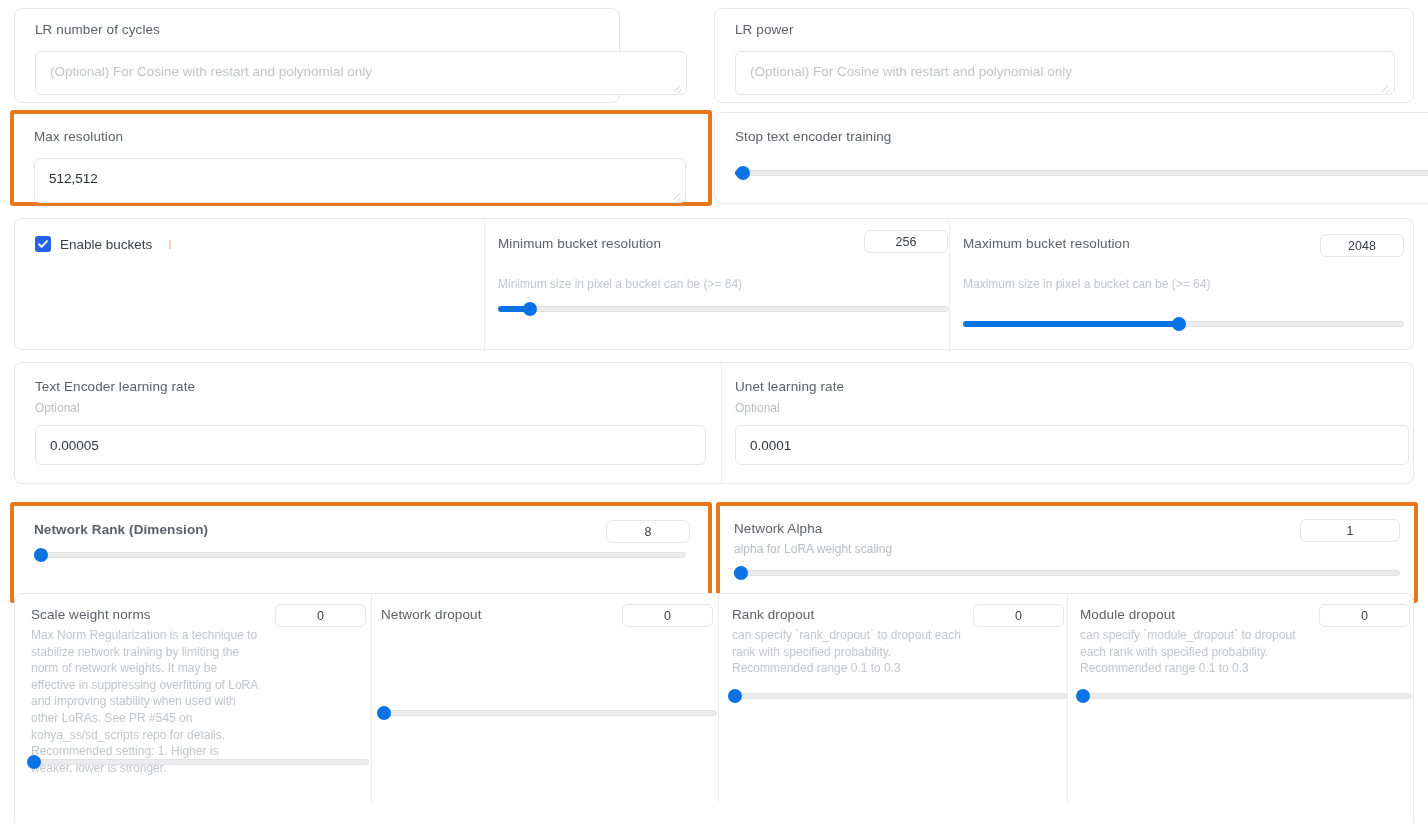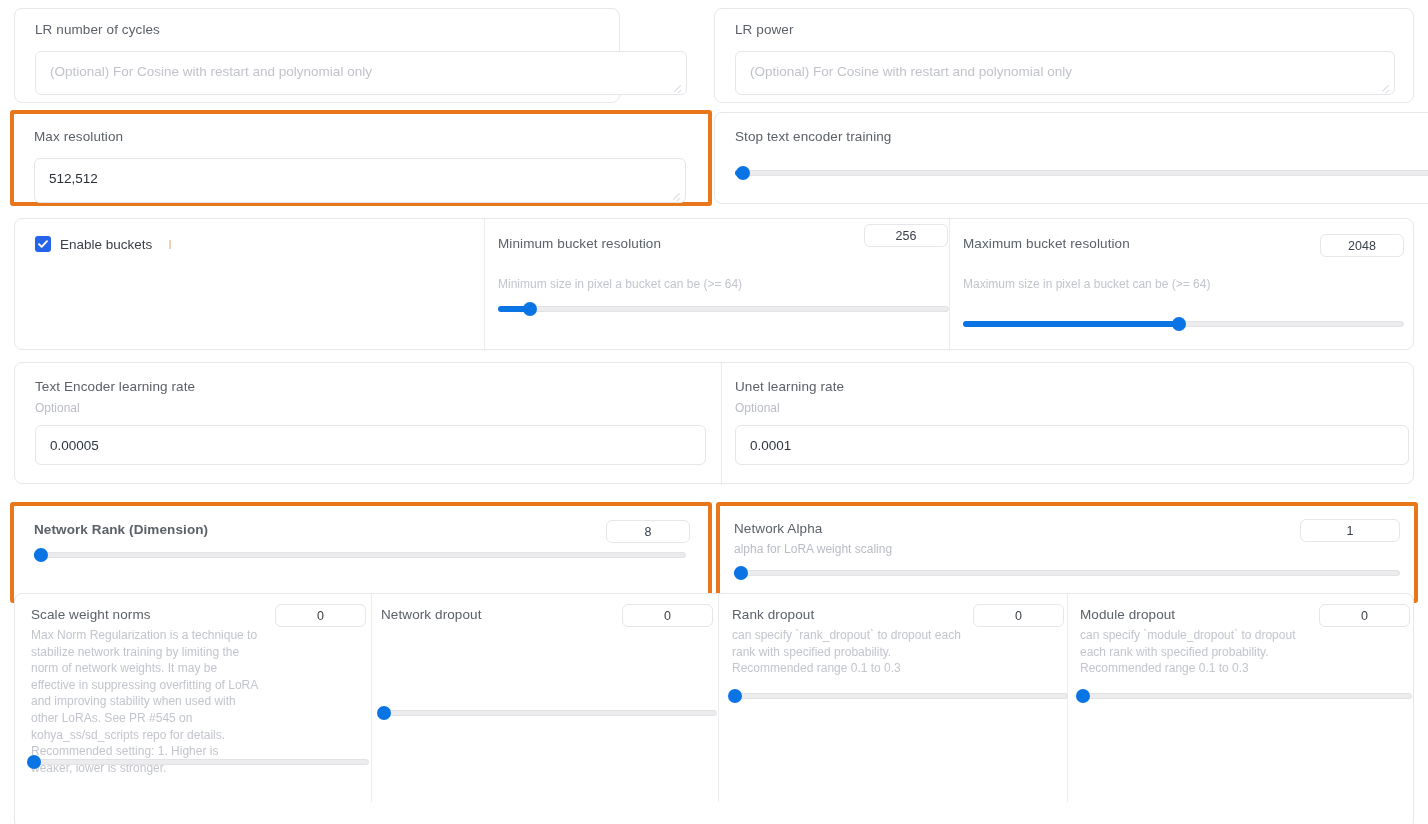--- a/index.html
+++ b/index.html
@@ -173,21 +173,21 @@
         <svg width="12" height="12" viewBox="0 0 12 12">
             <path d="M2 6.2 L4.6 8.8 L10 3.2" stroke="#ffffff" stroke-width="1.9" fill="none" stroke-linecap="round" stroke-linejoin="round"></path>
           </svg>
       </span>
       <span class="cbtxt">Enable buckets</span>
       <span class="infodot"></span>
     </div>
 
     <div style="position:absolute; left:483px; top:0; width:451px; height:132px;">
       <div class="lbl" style="position:absolute;left:0;top:17px;">Minimum bucket resolution</div>
-      <div class="numbox" style="left:366px; top:5px; width:84px;">
+      <div class="numbox" style="left:366px; top:11px; width:84px;">
         <span>256</span>
       </div>
       <div class="desc" style="position:absolute;left:0;top:57px;width:440px;">Minimum size in pixel a bucket can be (&gt;= 64)</div>
       <div class="slider" style="left:0; width:451px; top:82px;">
         <div class="track"></div>
         <div class="fill" style="width:7%;"></div>
         <div class="knob" style="left:7%;"></div>
       </div>
     </div>
 

